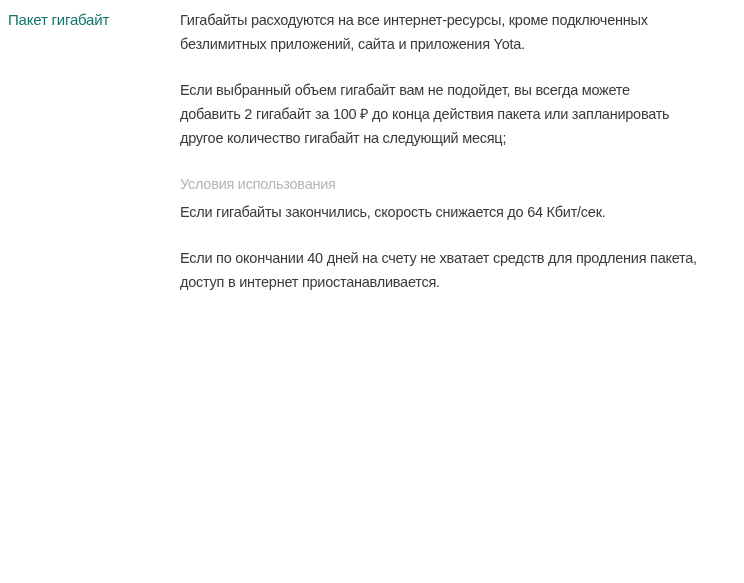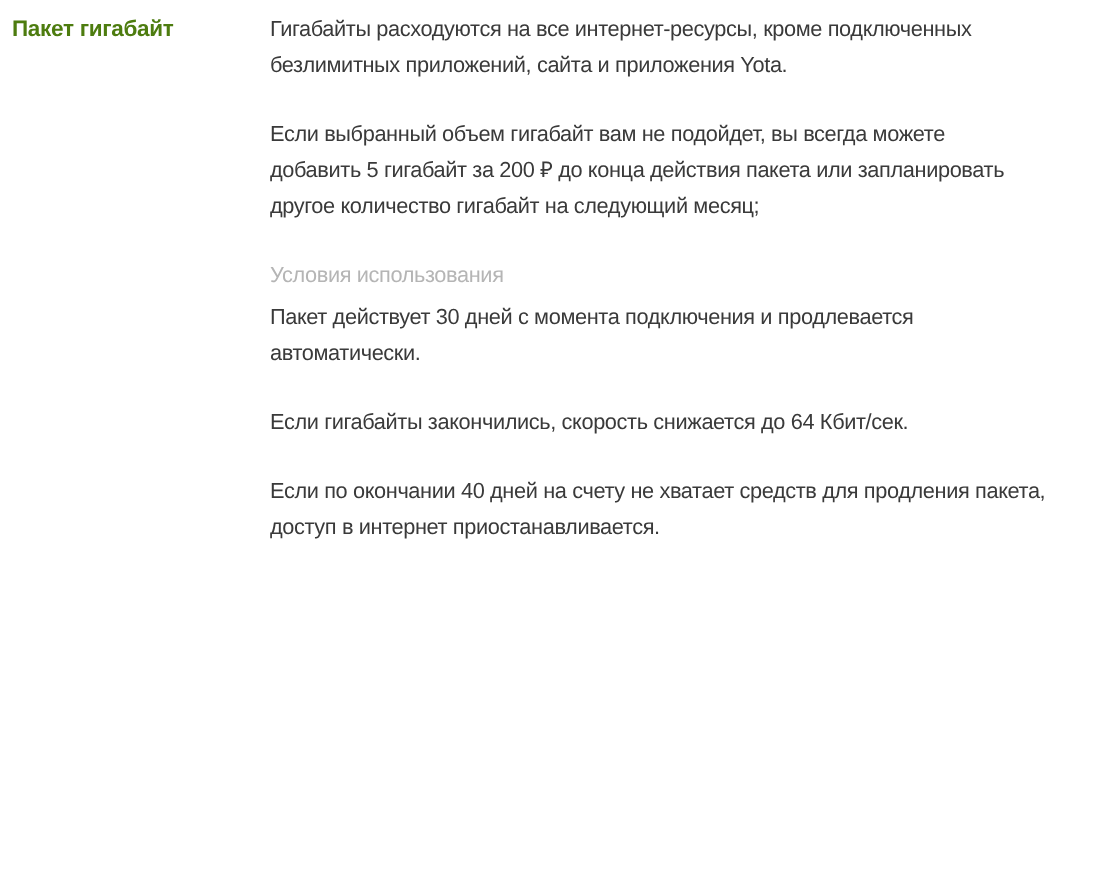--- a/index.html
+++ b/index.html
@@ -19,23 +19,23 @@
     grid-template-columns: 172px 1fr;
     padding: 8px 0 0 8px;
     box-sizing: border-box;
   }
   .label-col {
     padding-right: 16px;
   }
   .section-title {
     margin: 0;
     font-size: 15px;
-    font-weight: 700;
+    font-weight: 400;
     line-height: 24px;
-    color: #4d7c0f;
+    color: #0f766e;
     letter-spacing: -0.2px;
   }
   .content-col {
     max-width: 548px;
   }
   .para {
     margin: 0 0 22px 0;
     font-size: 14.5px;
     line-height: 24px;
     letter-spacing: -0.25px;
@@ -56,22 +56,20 @@
 <body>
 
 <div class="section-row">
   <div class="label-col">
     <h3 class="section-title">Пакет гигабайт</h3>
   </div>
   <div class="content-col">
     <p class="para">Гигабайты расходуются на все интернет-ресурсы, кроме подключенных
 безлимитных приложений, сайта и приложения Yota.</p>
     <p class="para">Если выбранный объем гигабайт вам не подойдет, вы всегда можете
-добавить 5 гигабайт за 200 ₽ до конца действия пакета или запланировать
+добавить 2 гигабайт за 100 ₽ до конца действия пакета или запланировать
 другое количество гигабайт на следующий месяц;</p>
     <p class="subheading">Условия использования</p>
-    <p class="para">Пакет действует 30 дней с момента подключения и продлевается
-автоматически.</p>
     <p class="para">Если гигабайты закончились, скорость снижается до 64 Кбит/сек.</p>
     <p class="para">Если по окончании 40 дней на счету не хватает средств для продления пакета,
 доступ в интернет приостанавливается.</p>
   </div>
 </div>
 
 </body></html>

